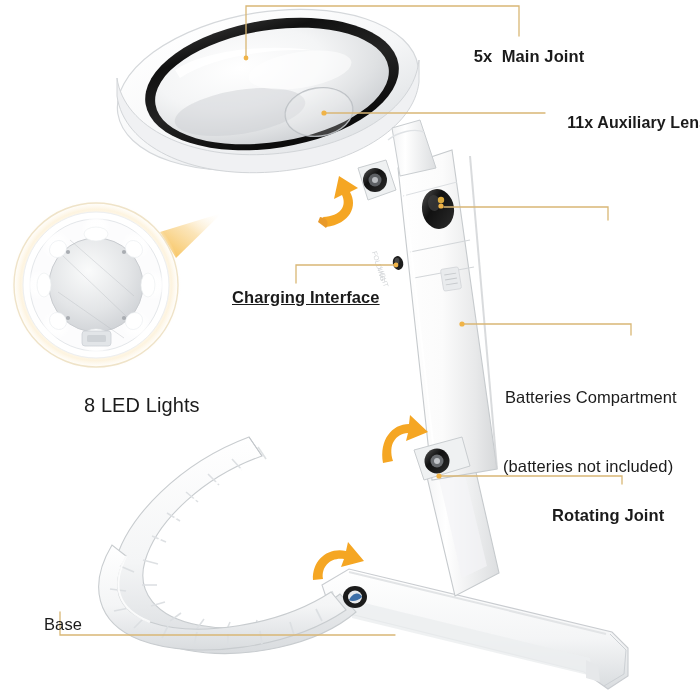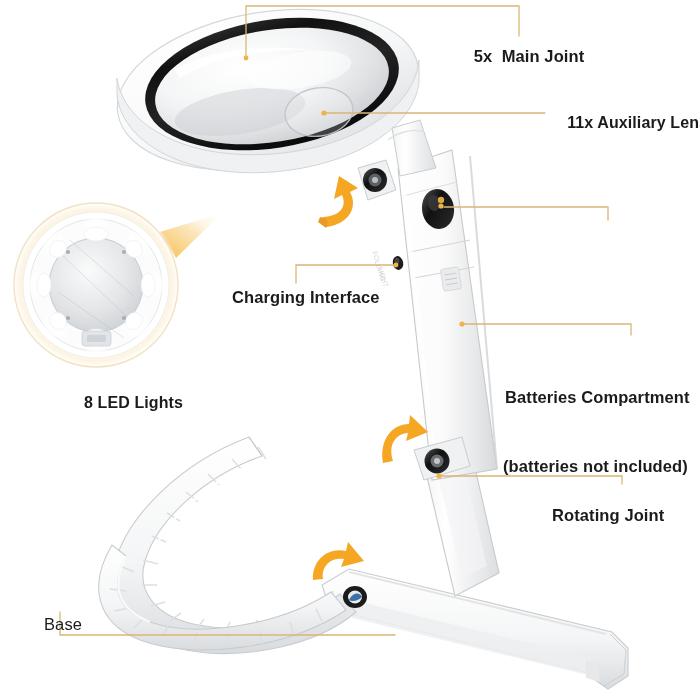--- a/index.html
+++ b/index.html
@@ -8,25 +8,25 @@
   #stage{position:relative;width:700px;height:700px;background:#fff;}
   svg.layer{position:absolute;left:0;top:0;width:700px;height:700px;}
   .lbl{position:absolute;font-family:"Liberation Sans",sans-serif;
        color:#1b1b1b;white-space:pre;letter-spacing:.1px;}
   .lbl .ln{display:block;}
   .t-mainlens{left:455px;top:28px;font-size:16.5px;font-weight:700;}
   .t-mainlens .mag{font-weight:700;}
   .t-aux{left:549px;top:96px;font-size:16px;font-weight:700;}
   .t-switch{left:534px;top:228px;font-size:16.5px;font-weight:700;line-height:22px;}
   .t-switch .ln2{font-weight:400;margin-left:-32px;}
-  .t-batt{left:505px;top:340px;font-size:16.5px;font-weight:700;line-height:23px;}
+  .t-batt{left:505px;top:340px;font-size:16.5px;font-weight:400;line-height:23px;}
   .t-batt .ln2{margin-left:-2px;}
-  .t-charge{left:232px;top:288px;font-size:16.5px;font-weight:700;}
+  .t-charge{left:232px;top:288px;font-size:16.5px;font-weight:700;text-decoration:underline;}
   .t-rot{left:552px;top:506px;font-size:16.5px;font-weight:700;}
-  .t-led{left:84px;top:394px;font-size:16px;font-weight:700;}
+  .t-led{left:84px;top:394px;font-size:20px;font-weight:400;}
   .t-base{left:44px;top:615px;font-size:16.5px;font-weight:400;text-align:right;}
 </style>
 </head>
 <body>
 
 <div id="stage">
 
   <svg class="layer" viewBox="0 0 700 700">
     <defs>
       <linearGradient id="gBody" x1="0" y1="0" x2="1" y2="0">

